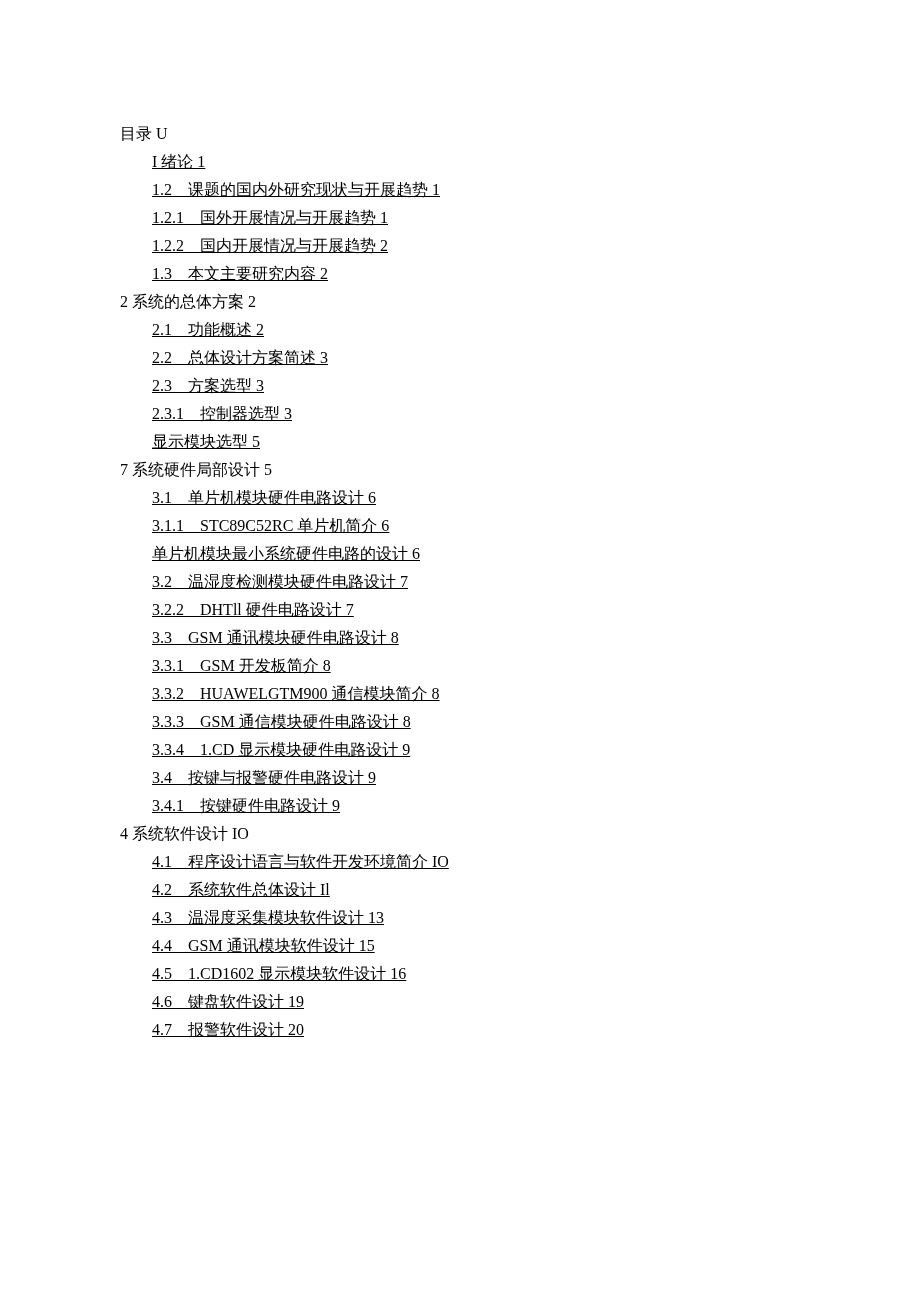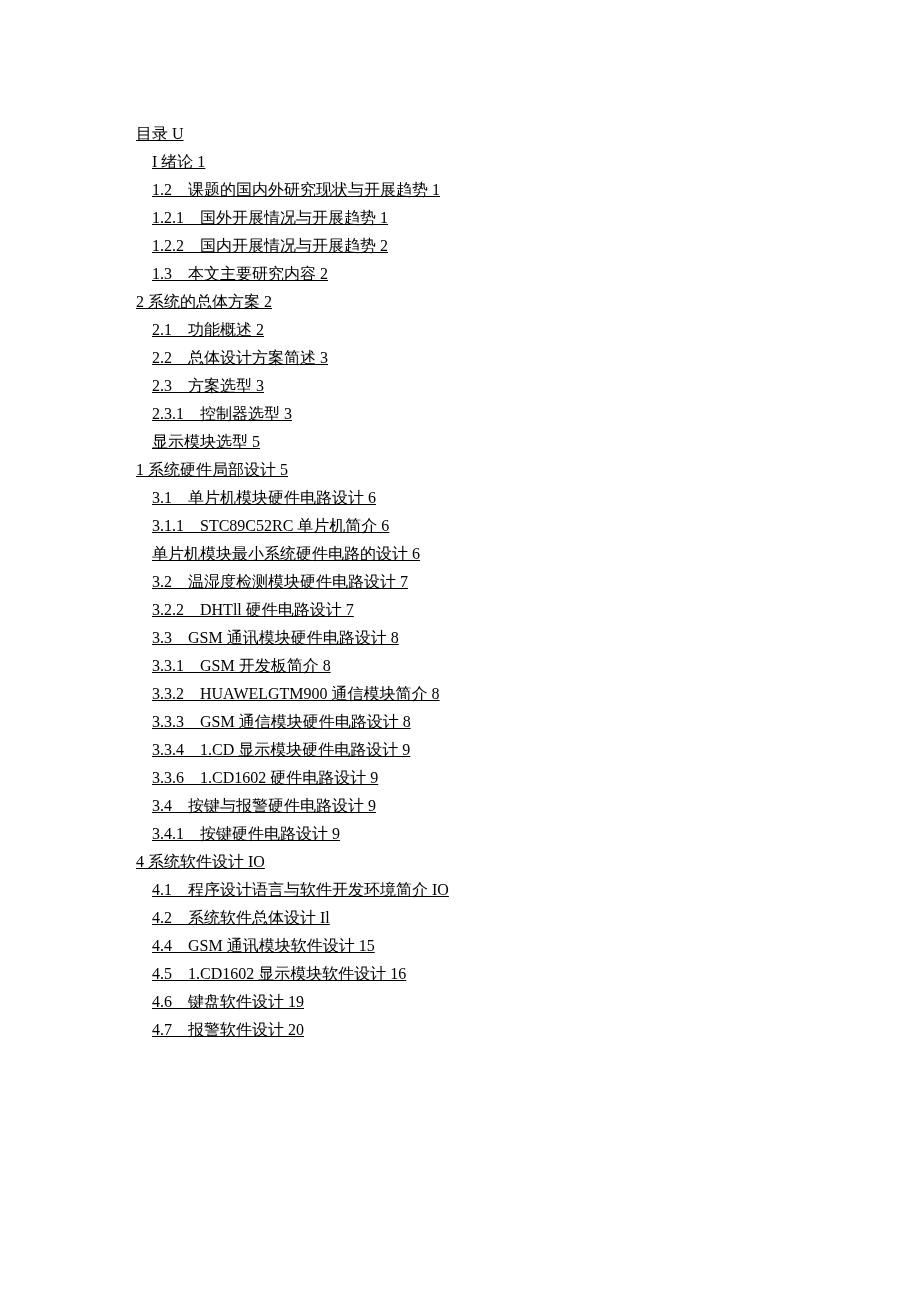--- a/index.html
+++ b/index.html
@@ -14,22 +14,21 @@
       font-family: "SimSun", "宋体", serif;
       font-size: 16px;
       color: #000000;
       padding: 120px 120px 0 120px;
       line-height: 1.75;
     }
     .toc-line {
       white-space: nowrap;
     }
     .indent-0 {
-      margin-left: 16px;
-      text-decoration: underline;
+      margin-left: 0;
     }
     .indent-1 {
       margin-left: 2em;
       text-decoration: underline;
     }
   </style>
 </head>
 <body>
 
 <div id="toc-container">
@@ -38,34 +37,34 @@
     <div class="toc-line indent-1">1.2　课题的国内外研究现状与开展趋势 1</div>
     <div class="toc-line indent-1">1.2.1　国外开展情况与开展趋势 1</div>
     <div class="toc-line indent-1">1.2.2　国内开展情况与开展趋势 2</div>
     <div class="toc-line indent-1">1.3　本文主要研究内容 2</div>
     <div class="toc-line indent-0">2 系统的总体方案 2</div>
     <div class="toc-line indent-1">2.1　功能概述 2</div>
     <div class="toc-line indent-1">2.2　总体设计方案简述 3</div>
     <div class="toc-line indent-1">2.3　方案选型 3</div>
     <div class="toc-line indent-1">2.3.1　控制器选型 3</div>
     <div class="toc-line indent-1">显示模块选型 5</div>
-    <div class="toc-line indent-0">1 系统硬件局部设计 5</div>
+    <div class="toc-line indent-0">7 系统硬件局部设计 5</div>
     <div class="toc-line indent-1">3.1　单片机模块硬件电路设计 6</div>
     <div class="toc-line indent-1">3.1.1　STC89C52RC 单片机简介 6</div>
     <div class="toc-line indent-1">单片机模块最小系统硬件电路的设计 6</div>
     <div class="toc-line indent-1">3.2　温湿度检测模块硬件电路设计 7</div>
     <div class="toc-line indent-1">3.2.2　DHTll 硬件电路设计 7</div>
     <div class="toc-line indent-1">3.3　GSM 通讯模块硬件电路设计 8</div>
     <div class="toc-line indent-1">3.3.1　GSM 开发板简介 8</div>
     <div class="toc-line indent-1">3.3.2　HUAWELGTM900 通信模块简介 8</div>
     <div class="toc-line indent-1">3.3.3　GSM 通信模块硬件电路设计 8</div>
     <div class="toc-line indent-1">3.3.4　1.CD 显示模块硬件电路设计 9</div>
-    <div class="toc-line indent-1">3.3.6　1.CD1602 硬件电路设计 9</div>
     <div class="toc-line indent-1">3.4　按键与报警硬件电路设计 9</div>
     <div class="toc-line indent-1">3.4.1　按键硬件电路设计 9</div>
     <div class="toc-line indent-0">4 系统软件设计 IO</div>
     <div class="toc-line indent-1">4.1　程序设计语言与软件开发环境简介 IO</div>
     <div class="toc-line indent-1">4.2　系统软件总体设计 Il</div>
+    <div class="toc-line indent-1">4.3　温湿度采集模块软件设计 13</div>
     <div class="toc-line indent-1">4.4　GSM 通讯模块软件设计 15</div>
     <div class="toc-line indent-1">4.5　1.CD1602 显示模块软件设计 16</div>
     <div class="toc-line indent-1">4.6　键盘软件设计 19</div>
     <div class="toc-line indent-1">4.7　报警软件设计 20</div>
   </div>
 
 </body></html>

